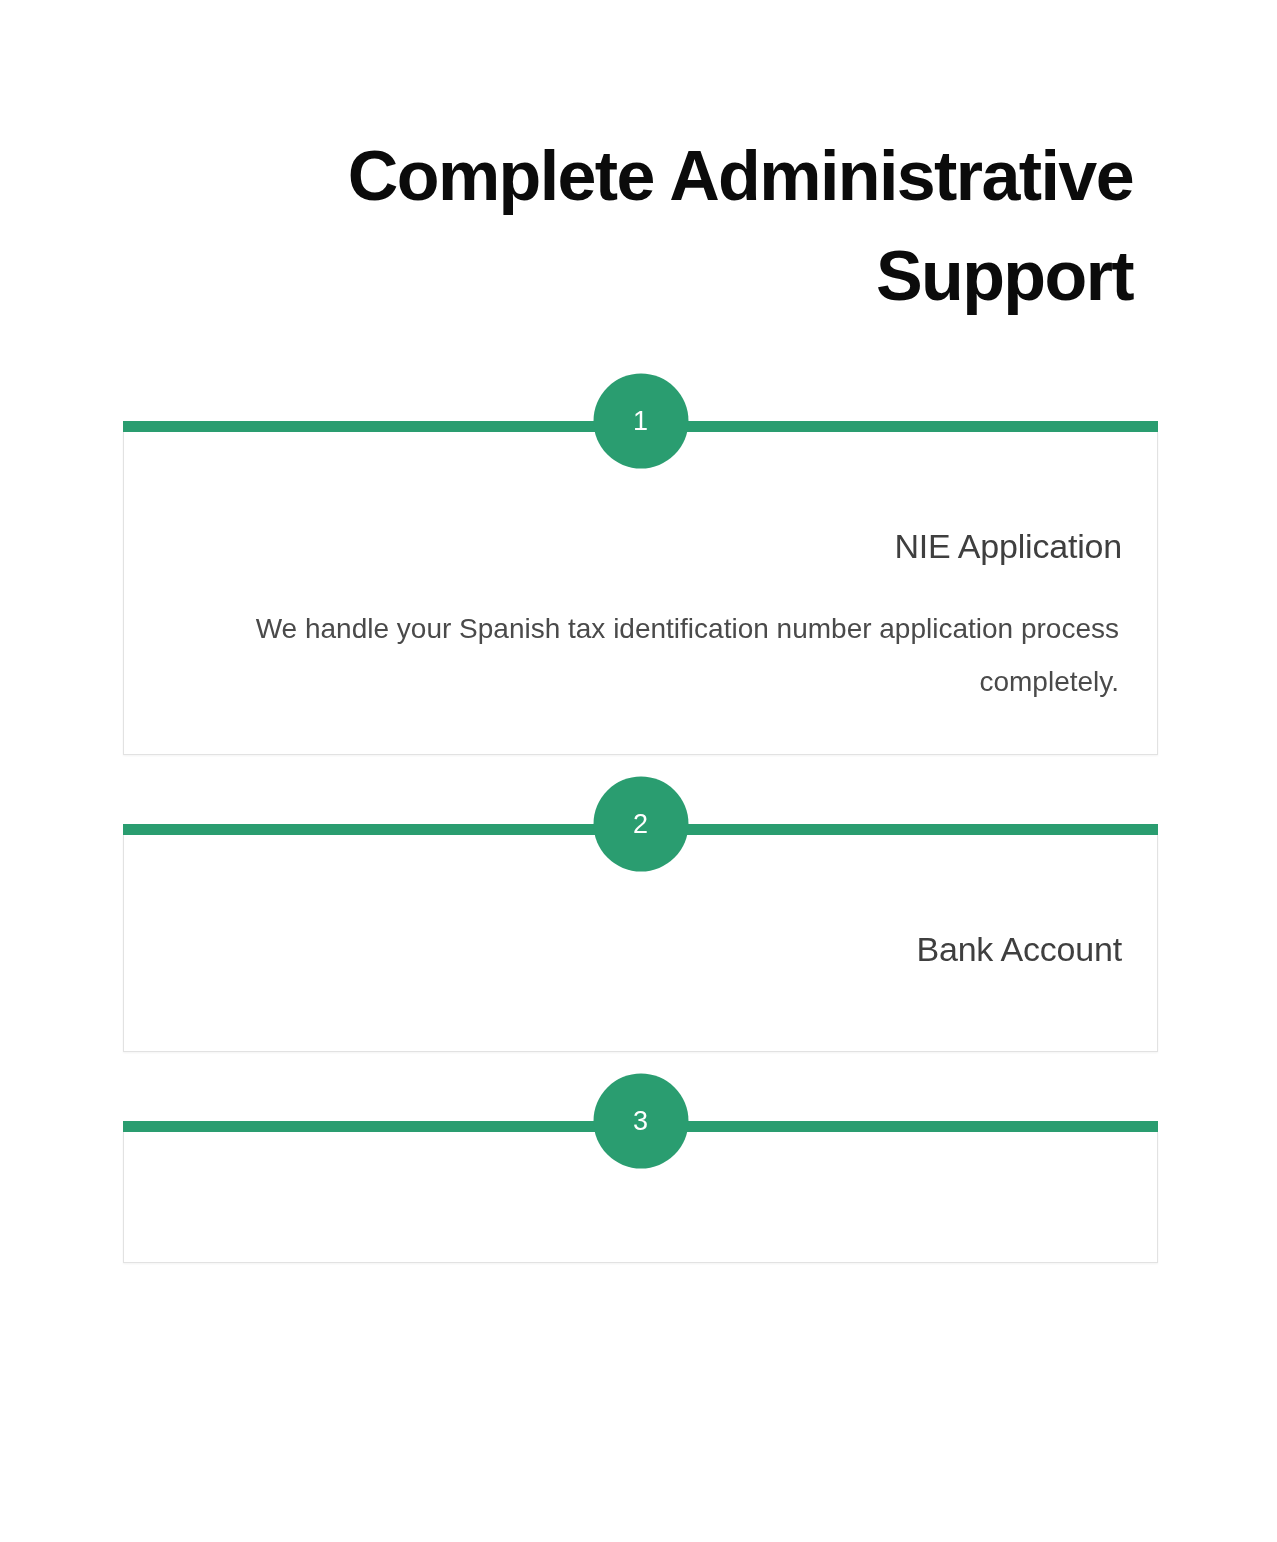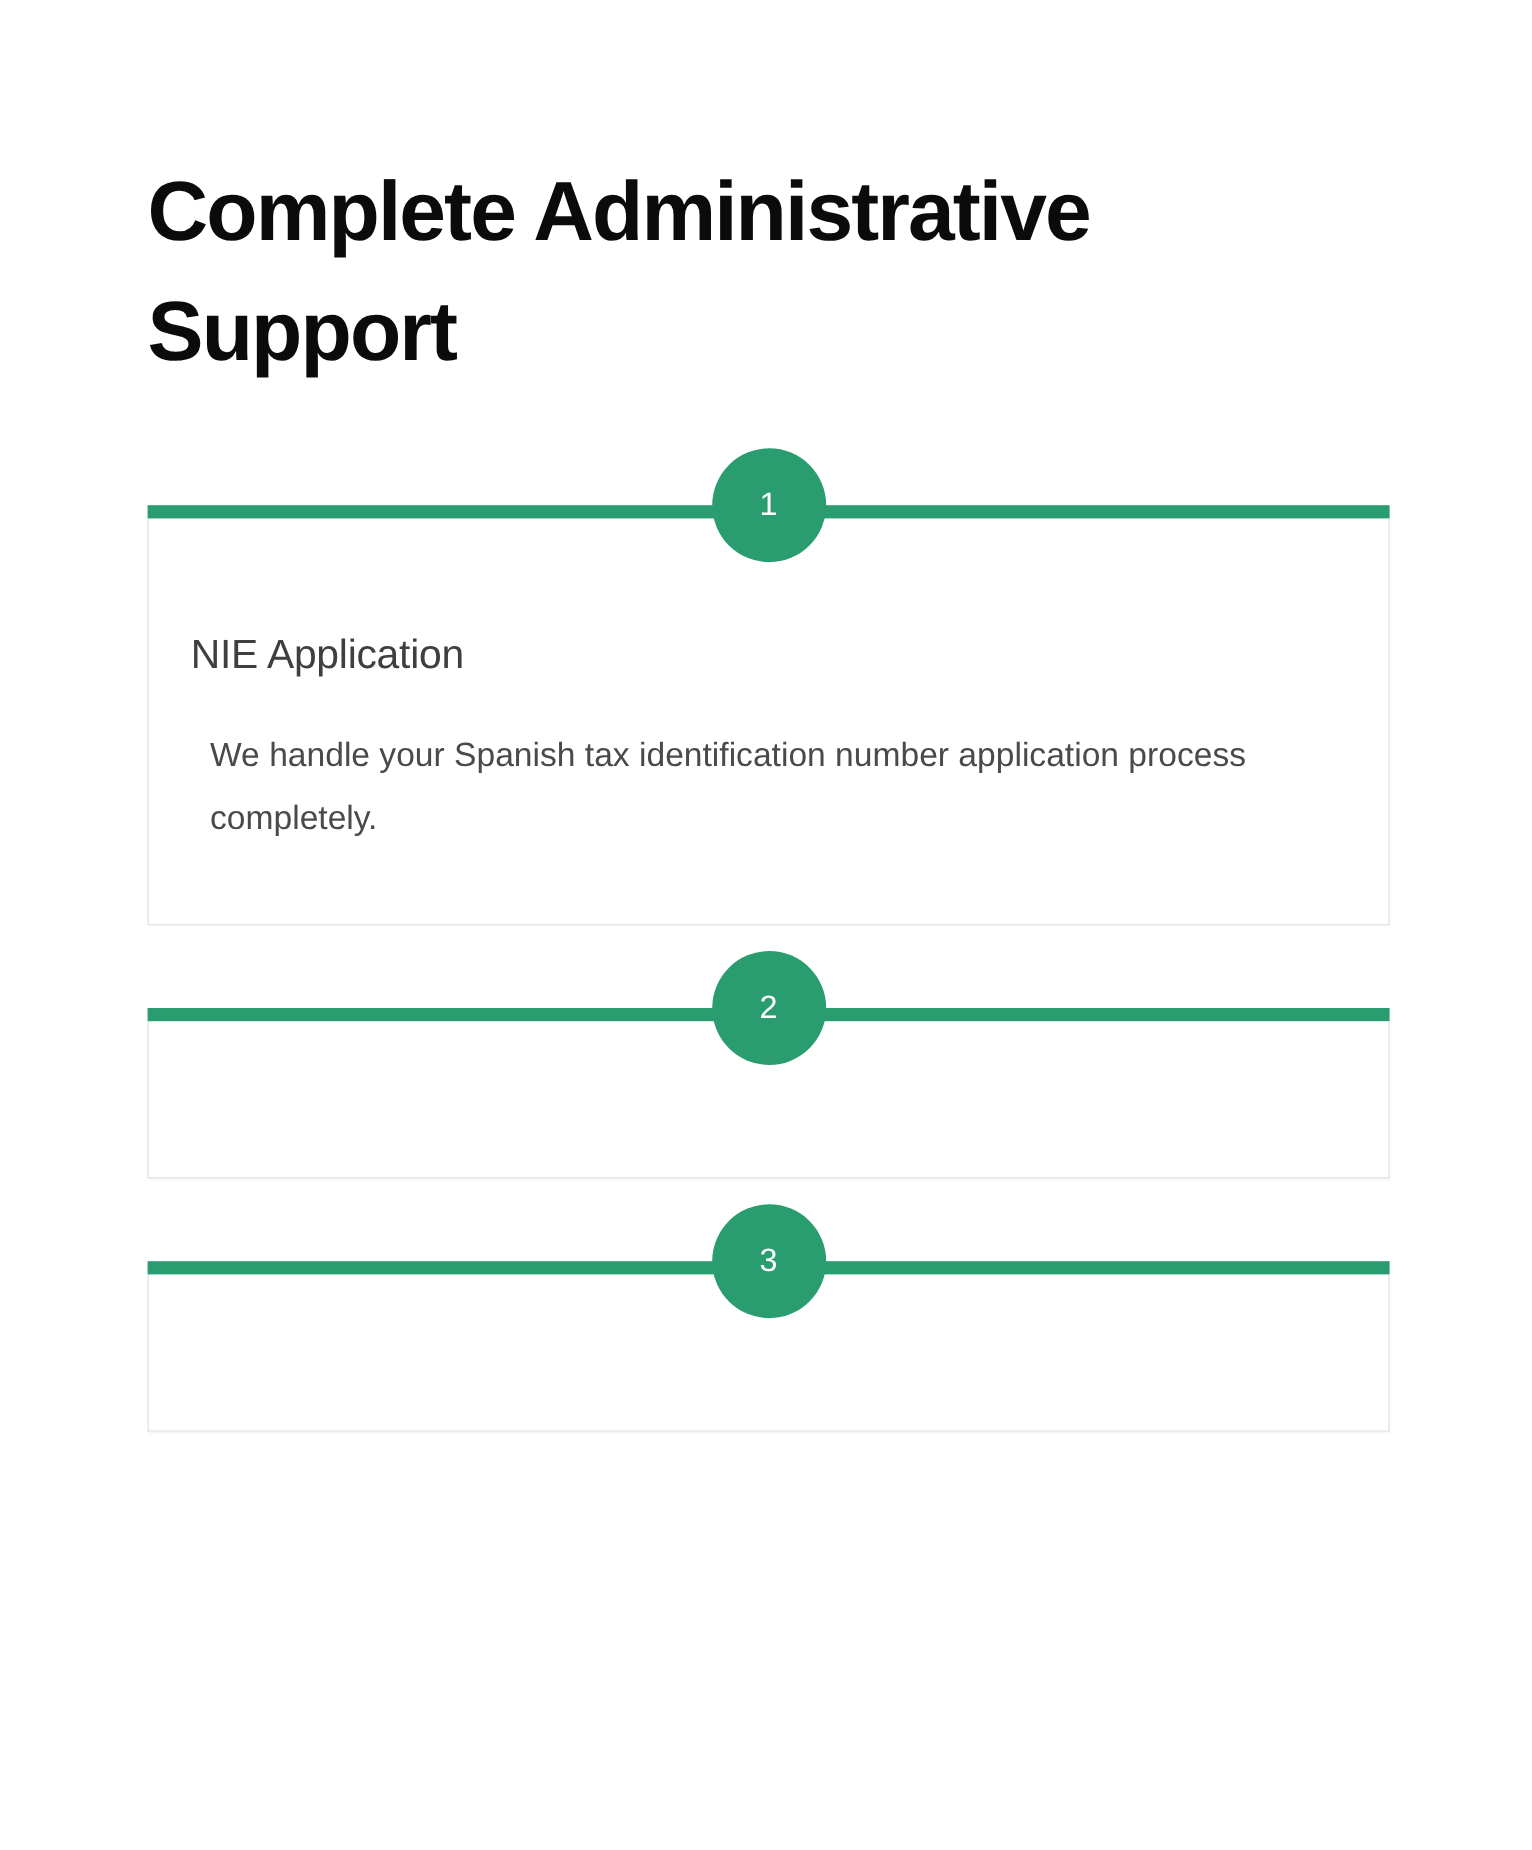--- a/index.html
+++ b/index.html
@@ -14,20 +14,21 @@
     font-family: "Liberation Sans", sans-serif;
     -webkit-font-smoothing: antialiased;
     overflow: hidden;
   }
 
   .page {
     position: relative;
     width: 1277px;
     height: 1514px;
     box-sizing: border-box;
+    text-align: right;
   }
 
   
   .page-title {
     position: absolute;
     left: 123px;
     top: 126px;
     width: 1010px;
     margin: 0;
     font-family: "Liberation Sans", sans-serif;
@@ -101,21 +102,21 @@
     margin: 10px 0 36px 0;
     font-family: "Liberation Sans", sans-serif;
     font-size: 34px;
     line-height: 40px;
     font-weight: 500;
     letter-spacing: -0.2px;
     color: #3f3f3f;
   }
 
   .step-desc {
-    margin: 16px;
+    margin: 0;
     font-family: "Liberation Sans", sans-serif;
     font-size: 28px;
     line-height: 53px;
     font-weight: 400;
     color: #4a4a4a;
     max-width: 960px;
   }
 </style>
 </head>
 <body>
@@ -132,20 +133,21 @@
       <div class="step-body">
         <h2 class="step-title">NIE Application</h2>
         <p class="step-desc">We handle your Spanish tax identification number application process completely.</p>
       </div>
     </section>
 
     <section class="step-card">
       <div class="step-rail"></div>
       <div class="step-badge">2</div>
       <div class="step-body">
+        <h2 class="step-title">Bank Account</h2>
       </div>
     </section>
 
     <section class="step-card">
       <div class="step-rail"></div>
       <div class="step-badge">3</div>
       <div class="step-body">
       </div>
     </section>
 

